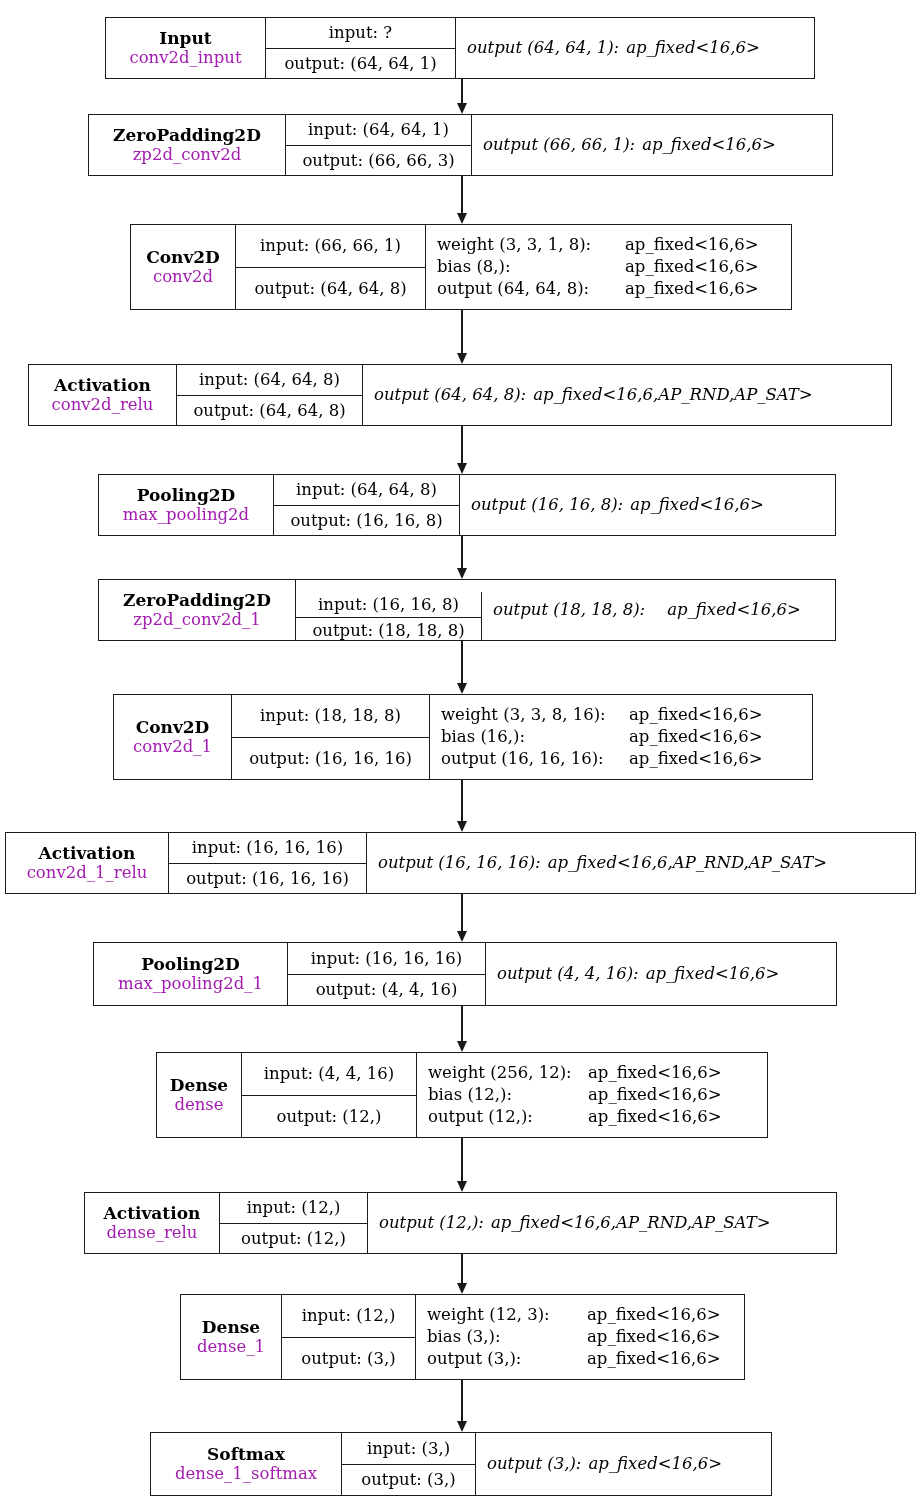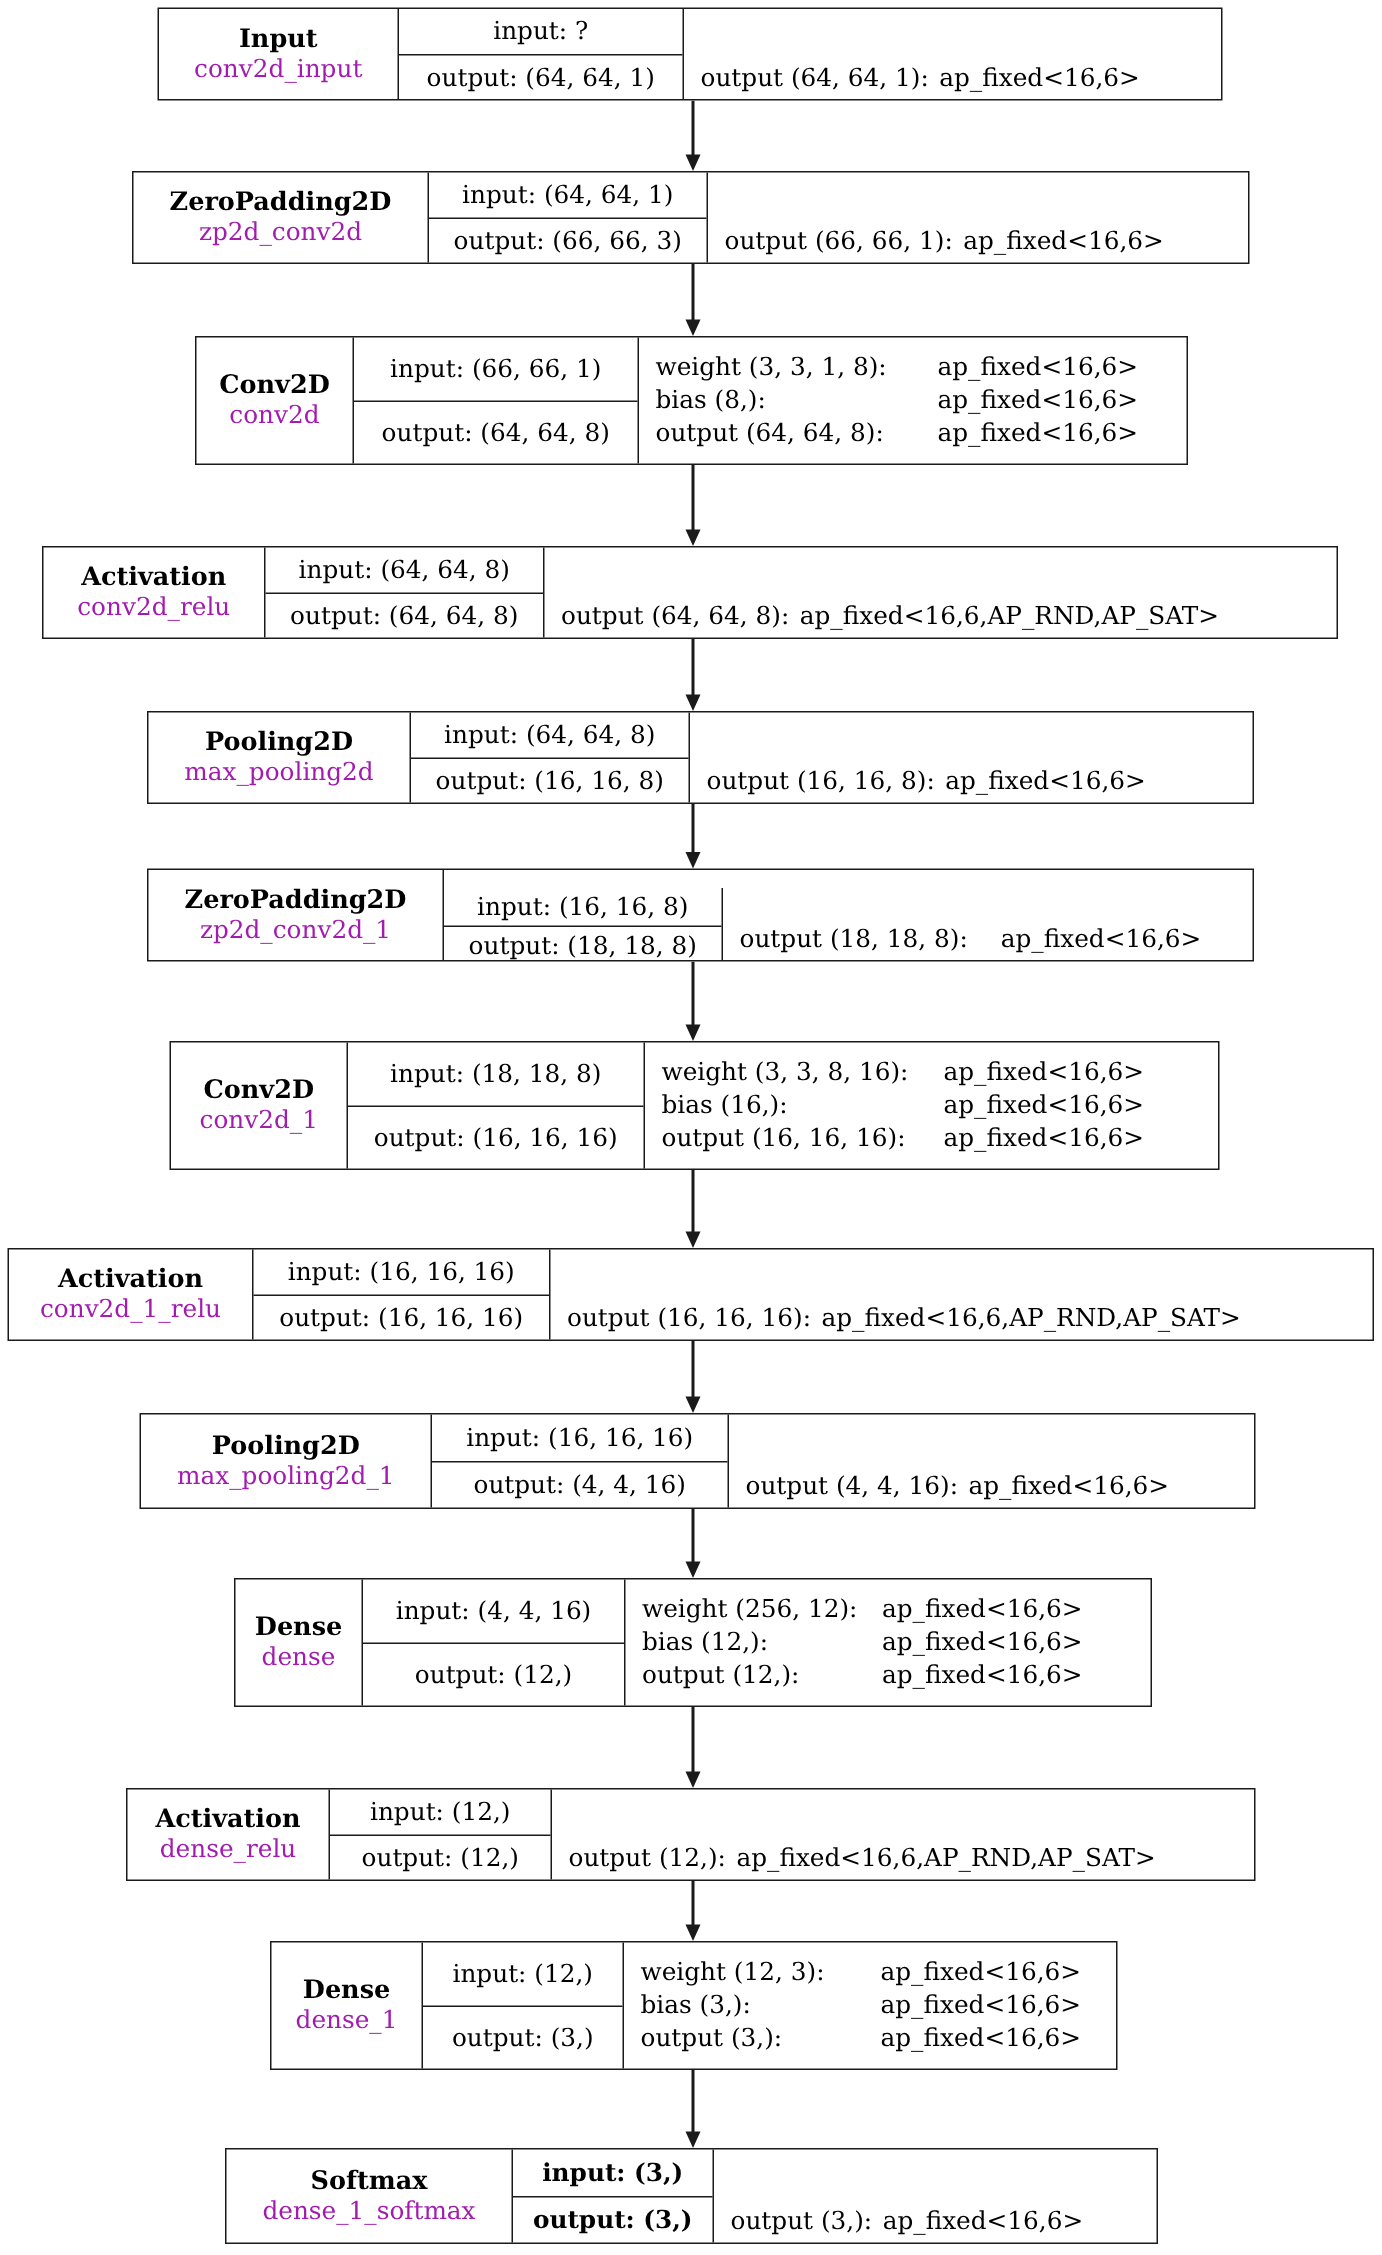--- a/index.html
+++ b/index.html
@@ -98,21 +98,22 @@
     display: inline-block;
   }
   
   .col-prec.multi .prec-line .lbl {
     min-width: 188px;
   }
   .col-prec.multi.narrow .prec-line .lbl {
     min-width: 160px;
   }
   .col-prec.single {
-    justify-content: flex-end;
+    justify-content: center;
+    font-style: italic;
   }
 
   
   .edge {
     position: absolute;
     z-index: 1;
   }
   .edge .shaft {
     position: absolute;
     left: 0;
@@ -175,21 +176,21 @@
       <div class="head" style="top: 43px;"></div>
     </div>
     <div class="edge" style="left: 461px; top: 1254px; width: 2px; height: 40px;">
       <div class="shaft" style="height: 30px;"></div>
       <div class="head" style="top: 29px;"></div>
     </div>
     <div class="edge" style="left: 461px; top: 1380px; width: 2px; height: 52px;">
       <div class="shaft" style="height: 42px;"></div>
       <div class="head" style="top: 41px;"></div>
     </div>
-    <div class="node" style="left: 105px; top: 5px; width: 710px; height: 62px;">
+    <div class="node" style="left: 105px; top: 17px; width: 710px; height: 62px;">
       <div class="col-name" style="width: 160px;">
         <div class="cls-name">Input</div>
         <div class="layer-name">conv2d_input</div>
       </div>
       <div class="col-io" style="width: 190px;">
         <div class="io-cell top">input: ?</div>
         <div class="io-cell">output: (64, 64, 1)</div>
       </div>
       <div class="col-prec single">
         <div class="prec-line">
@@ -404,21 +405,21 @@
           <span class="lbl">output (3,):</span>
           <span class="val">ap_fixed&lt;16,6&gt;</span>
         </div>
       </div>
     </div>
     <div class="node" style="left: 150px; top: 1432px; width: 622px; height: 64px;">
       <div class="col-name" style="width: 191px;">
         <div class="cls-name">Softmax</div>
         <div class="layer-name">dense_1_softmax</div>
       </div>
-      <div class="col-io" style="width: 134px; font-weight: bold;">
+      <div class="col-io" style="width: 134px;">
         <div class="io-cell top">input: (3,)</div>
         <div class="io-cell">output: (3,)</div>
       </div>
       <div class="col-prec single">
         <div class="prec-line">
           <span class="lbl" style="margin-right: 7px;">output (3,):</span>
           <span class="val">ap_fixed&lt;16,6&gt;</span>
         </div>
       </div>
     </div>

